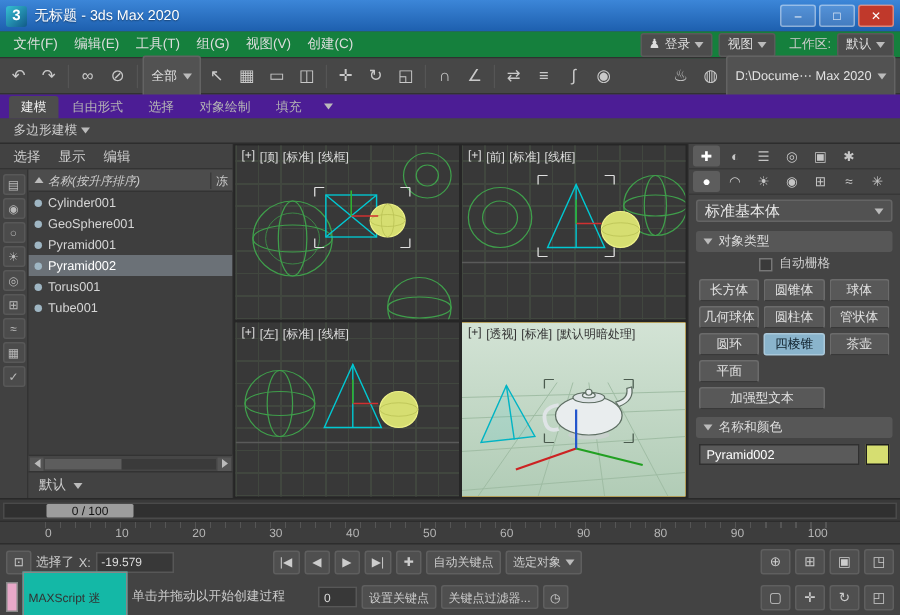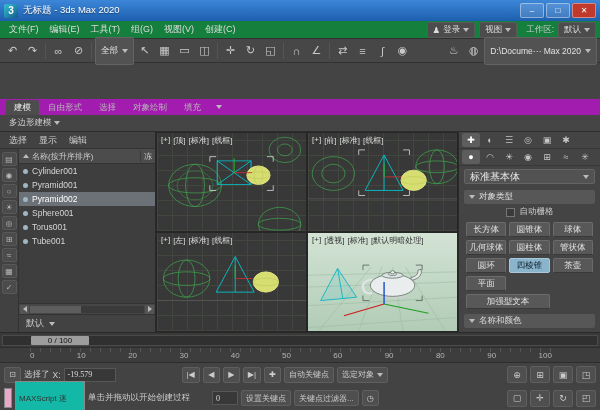--- a/index.html
+++ b/index.html
@@ -20,36 +20,36 @@
 .menubar{height:18px;flex:none;background:#15803d;border-bottom:1px solid #313131;display:flex;align-items:center;gap:1px;padding:0 4px;}
 .menu-item{padding:2px 5px;color:#ddd;cursor:default;}
 .mb-dd{display:flex;align-items:center;gap:3px;padding:1px 5px;margin-left:3px;background:#4c4c4c;border:1px solid #5a5a5a;border-radius:2px;font-size:8.5px;color:#ddd;}
 .ws-label{margin-left:8px;color:#ccc;font-size:8.5px;}
 
 .toolbar{height:24px;flex:none;background:#474747;border-bottom:1px solid #323232;display:flex;align-items:center;gap:1px;padding:0 3px;}
 .tb-icon{width:19px;height:20px;display:flex;align-items:center;justify-content:center;color:#c9c9c9;font-size:11px;border-radius:2px;}
 .tb-sep{width:1px;height:16px;background:#363636;border-right:1px solid #555;margin:0 2px;}
 .tb-dd{display:flex;align-items:center;gap:4px;height:28px;padding:0 5px;background:#525252;border:1px solid #636363;border-radius:2px;font-size:8.5px;color:#e2e2e2;}
 
-.ribbon-tabs{height:16px;flex:none;background:#a21caf;display:flex;align-items:flex-end;gap:1px;padding:0 6px;margin-top:36px;}
+.ribbon-tabs{height:16px;flex:none;background:#4c1d95;display:flex;align-items:flex-end;gap:1px;padding:0 6px;}
 .rtab{padding:2px 8px 1px;color:#b5b5b5;font-size:8.5px;}
 .rtab.active{background:#4d4d4d;color:#eee;border-radius:2px 2px 0 0;}
 .rib-chev{margin-left:6px;align-self:center;}
 .ribbon-panel{height:17px;flex:none;background:#454545;border-bottom:1px solid #2d2d2d;display:flex;align-items:center;gap:2px;padding:0 9px;color:#ccc;font-size:8.5px;}
 
 .main{flex:1;display:flex;min-height:0;}
 
 .explorer{width:156px;flex:none;background:#3e3e3e;border-right:1px solid #292929;display:flex;flex-direction:column;}
 .exp-menu{height:17px;flex:none;background:#424242;border-bottom:1px solid #333;display:flex;align-items:center;gap:12px;padding:0 9px;color:#ccc;}
 .exp-body{flex:1;display:flex;min-height:0;}
 .exp-strip{width:19px;flex:none;background:#414141;border-right:1px solid #333;display:flex;flex-direction:column;align-items:center;gap:2px;padding-top:3px;}
 .ls-icon{width:15px;height:14px;background:#4b4b4b;border:1px solid #585858;border-radius:2px;color:#b8b8b8;font-size:8px;display:flex;align-items:center;justify-content:center;}
 .exp-content{flex:1;display:flex;flex-direction:column;min-width:0;}
 .exp-header{height:15px;flex:none;background:#4c4c4c;border-bottom:1px solid #333;display:flex;align-items:center;font-size:8px;color:#ccc;}
-.exp-header .name-col{flex:1;display:flex;align-items:center;gap:3px;padding:0 4px;white-space:nowrap;overflow:hidden;}
+.exp-header .name-col{flex:1;display:flex;align-items:center;gap:3px;padding:0 4px;white-space:nowrap;overflow:hidden;font-style:italic;}
 .exp-header .frozen-col{width:15px;flex:none;border-left:1px solid #3a3a3a;text-align:center;}
 .exp-list{flex:1;overflow:hidden;}
 .exp-row{height:14px;display:flex;align-items:center;gap:4px;padding:0 4px;color:#d6d6d6;font-size:8.5px;white-space:nowrap;}
 .exp-row.selected{background:#6b7177;color:#fff;}
 .obj-dot{width:5px;height:5px;border-radius:50%;background:#9fb6c3;flex:none;}
 .exp-scrollbar{height:11px;flex:none;background:#464646;border-top:1px solid #333;display:flex;align-items:center;padding:0 1px;gap:1px;}
 .sb-arrow{width:9px;height:9px;background:#555;display:flex;align-items:center;justify-content:center;}
 .sb-track{flex:1;height:7px;background:#3a3a3a;position:relative;}
 .sb-thumb{position:absolute;left:0;top:0;height:100%;width:45%;background:#5d5d5d;}
 .exp-footer{height:18px;flex:none;background:#424242;border-top:1px solid #333;display:flex;align-items:center;gap:5px;padding:0 7px;color:#ccc;}
@@ -80,21 +80,21 @@
 
 .trackbar{height:15px;flex:none;background:#393939;border-top:1px solid #292929;display:flex;align-items:center;padding:0 2px;}
 .ts-track{flex:1;height:11px;background:#303030;border:1px solid #4a4a4a;position:relative;text-decoration:underline;}
 .ts-handle{position:absolute;left:28px;top:0;width:58px;height:100%;background:#9d9d9d;border-radius:1px;color:#111;font-size:8px;display:flex;align-items:center;justify-content:center;}
 .ruler{height:15px;flex:none;background:#3d3d3d;border-top:1px solid #2d2d2d;position:relative;}
 .ruler-ticks{position:absolute;left:30px;right:48px;top:0;bottom:0;display:flex;justify-content:space-between;align-items:center;color:#b5b5b5;font-size:8px;background-image:repeating-linear-gradient(90deg,#555 0 1px,transparent 1px 10px);background-size:100% 4px;background-repeat:no-repeat;background-position:0 0;}
 
 .status{height:48px;flex:none;background:#434343;border-top:1px solid #2d2d2d;display:flex;flex-direction:column;}
 .status-row{height:24px;display:flex;align-items:center;gap:3px;padding:0 4px;}
 .st-btn{height:16px;min-width:17px;background:#4f4f4f;border:1px solid #5f5f5f;border-radius:2px;color:#ccc;font-size:8px;display:flex;align-items:center;justify-content:center;padding:0 4px;gap:3px;white-space:nowrap;}
-.st-field{height:14px;background:#383838;border:1px solid #575757;color:#ddd;font-size:8px;display:flex;align-items:center;padding:0 3px;font-family:Liberation Serif, serif;}
+.st-field{height:14px;background:#383838;border:1px solid #575757;color:#ddd;font-size:8px;display:flex;align-items:center;padding:0 3px;}
 .st-text{color:#ccc;font-size:8.5px;white-space:nowrap;}
 .gap60{width:60px;}.gap16{width:16px;}
 .macro-strip{width:8px;height:20px;background:#e8a8c8;border:1px solid #888;}
 .maxscript-box{width:70px;height:20px;background:#14b8a6;border:1px solid #888;color:#333;font-size:8px;display:flex;align-items:center;padding:16px 3px;white-space:nowrap;overflow:hidden;}
 .nav-icon{width:20px;height:17px;background:#4f4f4f;border:1px solid #5f5f5f;border-radius:2px;color:#ccc;font-size:9px;display:flex;align-items:center;justify-content:center;}
 </style>
 </head>
 <body>
 
 <div class="app">
@@ -210,29 +210,29 @@
             </span>
             <span class="frozen-col">冻</span>
           </div>
           <div class="exp-list">
             <div class="exp-row">
                 <span class="obj-dot"></span>
                 <span>Cylinder001</span>
               </div>
             <div class="exp-row">
                 <span class="obj-dot"></span>
+                <span>GeoSphere001</span>
+              </div>
+            <div class="exp-row">
+                <span class="obj-dot"></span>
                 <span>Pyramid001</span>
               </div>
             <div class="exp-row selected">
                 <span class="obj-dot"></span>
                 <span>Pyramid002</span>
-              </div>
-            <div class="exp-row">
-                <span class="obj-dot"></span>
-                <span>Sphere001</span>
               </div>
             <div class="exp-row">
                 <span class="obj-dot"></span>
                 <span>Torus001</span>
               </div>
             <div class="exp-row">
                 <span class="obj-dot"></span>
                 <span>Tube001</span>
               </div>
           </div>

